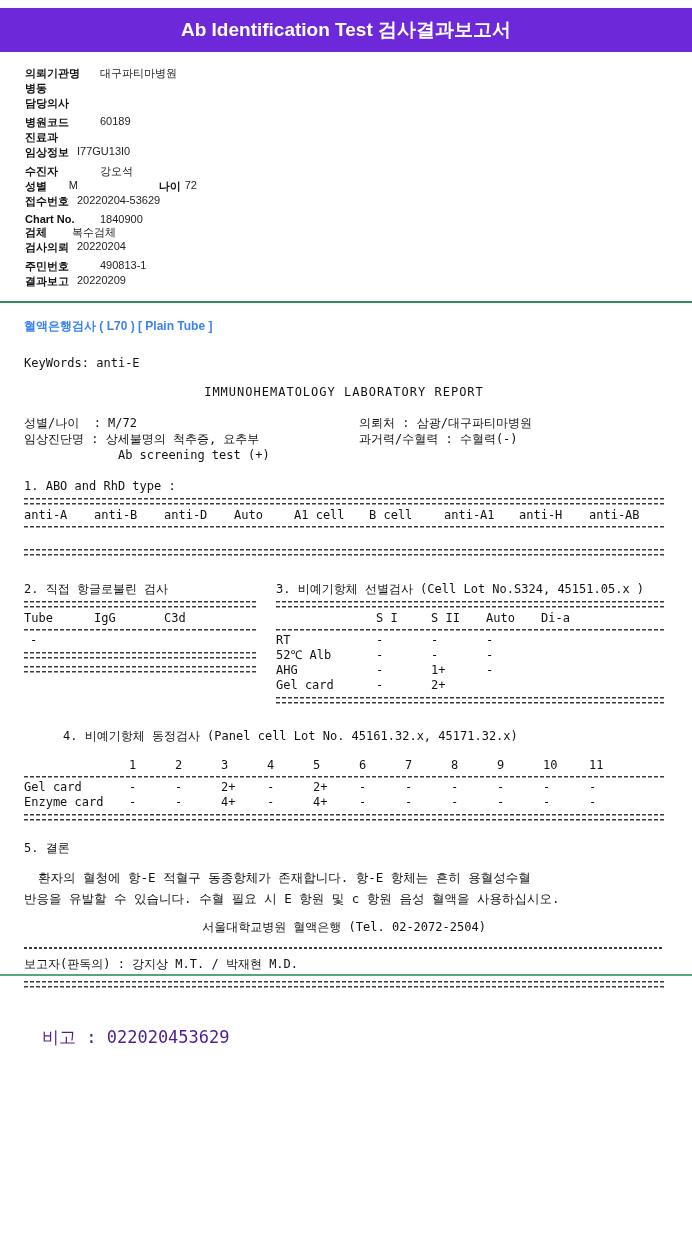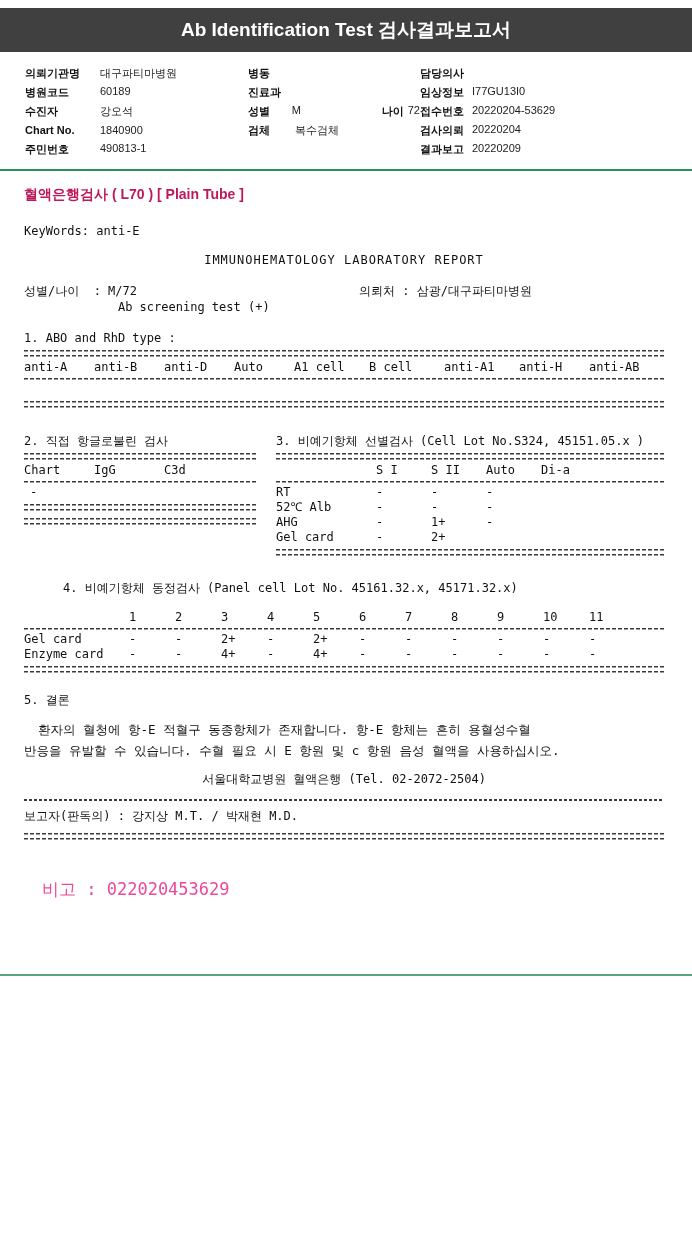--- a/index.html
+++ b/index.html
@@ -1,33 +1,33 @@
 <!DOCTYPE html>
 <html><head>
 <meta charset="utf-8">
 <style>
   html,body{margin:0;padding:0;background:#fff;}
   body{width:692px;height:1240px;font-family:"Liberation Sans",sans-serif;color:#111;position:relative;}
-  .banner{margin-top:8px;background:#404040;color:#fff;text-align:center;font-weight:bold;font-size:19px;padding:9px 0;}
+  .banner{margin-top:8px;background:#6d28d9;color:#fff;text-align:center;font-weight:bold;font-size:19px;padding:9px 0;}
   .hdr{padding:10px 0 8px 25px;font-size:11px;}
-  .hdr-row{display:flex;align-items:baseline;margin:4px 0;}
+  .hdr-row{display:flex;align-items:baseline;margin:4px 0;flex-direction:column;}
   .hc-l{width:223px;display:flex;}
   .hc-m{width:172px;display:flex;}
   .hc-r{flex:1;display:flex;}
   .hlbl{font-weight:bold;}
   .hlbl.l{width:75px;}
   .hlbl.m{width:47px;}
   .hlbl.r{width:52px;}
   .hlbl.m2{width:28px;margin-left:48px;}
   .hval{font-weight:normal;color:#222;}
   .hval.mv{width:45px;}
   .grule{height:2px;background:#2f8f5b;width:100%;}
   .grule-thin{height:2px;background:#57a47d;width:100%;}
   .report{padding:0 28px 0 24px;font-family:"DejaVu Sans Mono","Liberation Mono",monospace;font-size:12px;line-height:15px;}
-  .sec-title{font-family:"Liberation Sans",sans-serif;font-weight:bold;font-size:14px;margin:16px 0 0 0;color:#be185d;}
+  .sec-title{font-family:"Liberation Sans",sans-serif;font-weight:bold;font-size:12px;margin:16px 0 0 0;color:#3b82f6;}
   .keywords{margin-top:22px;}
   .lab-title{text-align:center;margin-top:14px;letter-spacing:1px;}
   .inforow{display:flex;margin-top:1px;}
   .inforow .ileft{width:335px;white-space:pre;}
   .inforow .iright{flex:1;white-space:pre;}
   .s-title{margin-top:16px;white-space:pre;}
   .sep-eq{height:8px;background-image:repeating-linear-gradient(90deg,#3a3a3a 0 4px,transparent 4px 6px),repeating-linear-gradient(90deg,#3a3a3a 0 4px,transparent 4px 6px);background-size:100% 1.5px,100% 1.5px;background-position:0 1px,0 5.5px;background-repeat:no-repeat;margin:3px 0;}
   .sep-dash{height:5px;background-image:repeating-linear-gradient(90deg,#3a3a3a 0 4px,transparent 4px 6px);background-size:100% 1.5px;background-position:0 2px;background-repeat:no-repeat;margin:1px 0;}
   .sep-tilde{height:6px;background-image:repeating-linear-gradient(90deg,#3a3a3a 0 3px,transparent 3px 5px);background-size:100% 2px;background-position:0 2px;background-repeat:no-repeat;margin:4px 0;}
   .row{display:flex;white-space:pre;}
@@ -37,21 +37,21 @@
   .blankrow{height:15px;}
   .two-col{display:flex;margin-top:26px;justify-content:flex-end;}
   .col2{width:232px;}
   .col3{flex:1;margin-left:20px;}
   .g3{display:grid;grid-template-columns:100px 55px 55px 55px 55px;white-space:pre;}
   .g4{display:grid;grid-template-columns:105px repeat(11,46px);white-space:pre;}
   .g4 span{display:block;}
   .concl{margin-top:6px;white-space:pre-wrap;font-size:12.5px;}
   .concl-first{padding-left:14px;}
   .center-line{text-align:center;margin:14px 0 10px 0;}
-  .note{font-family:"DejaVu Sans Mono","Liberation Mono",monospace;font-size:17px;margin:38px 0 0 42px;color:#ec4899;}
+  .note{font-family:"DejaVu Sans Mono","Liberation Mono",monospace;font-size:17px;margin:38px 0 0 42px;color:#4c1d95;}
   .bottom-rule{position:absolute;left:0;top:974px;width:100%;}
 </style>
 </head>
 <body>
 
 <div class="banner">
   <span>Ab Identification Test 검사결과보고서</span>
 </div>
 
 <div class="hdr">
@@ -135,20 +135,24 @@
 
   <div class="sec-title">혈액은행검사 ( L70 ) [ Plain Tube ]</div>
 
   <div class="keywords">KeyWords: anti-E</div>
 
   <div class="lab-title">IMMUNOHEMATOLOGY LABORATORY REPORT</div>
 
   <div class="inforow" style="margin-top:16px;">
     <span class="ileft">성별/나이  : M/72</span>
     <span class="iright">의뢰처 : 삼광/대구파티마병원</span>
+  </div>
+  <div class="inforow">
+    <span class="ileft">임상진단명 : 상세불명의 척추증, 요추부</span>
+    <span class="iright">과거력/수혈력 : 수혈력(-)</span>
   </div>
   <div class="inforow">
     <span class="ileft">             Ab screening test (+)</span>
     <span class="iright"></span>
   </div>
 
   <div class="s-title">1. ABO and RhD type :</div>
   <div class="sep-eq"></div>
   <div class="row">
     <span class="w70">anti-A</span>
@@ -163,21 +167,21 @@
   </div>
   <div class="sep-dash"></div>
   <div class="blankrow"></div>
   <div class="sep-eq"></div>
 
   <div class="two-col">
     <div class="col2">
       <div>2. 직접 항글로불린 검사</div>
       <div class="sep-eq"></div>
       <div class="row">
-        <span class="w70">Chart</span>
+        <span class="w70">Tube</span>
         <span class="w70">IgG</span>
         <span>C3d</span>
       </div>
       <div class="sep-dash"></div>
       <div class="row" style="padding-left:6px;">
         <span class="w70">-</span>
         <span class="w70"></span>
         <span></span>
       </div>
       <div class="sep-eq"></div>

